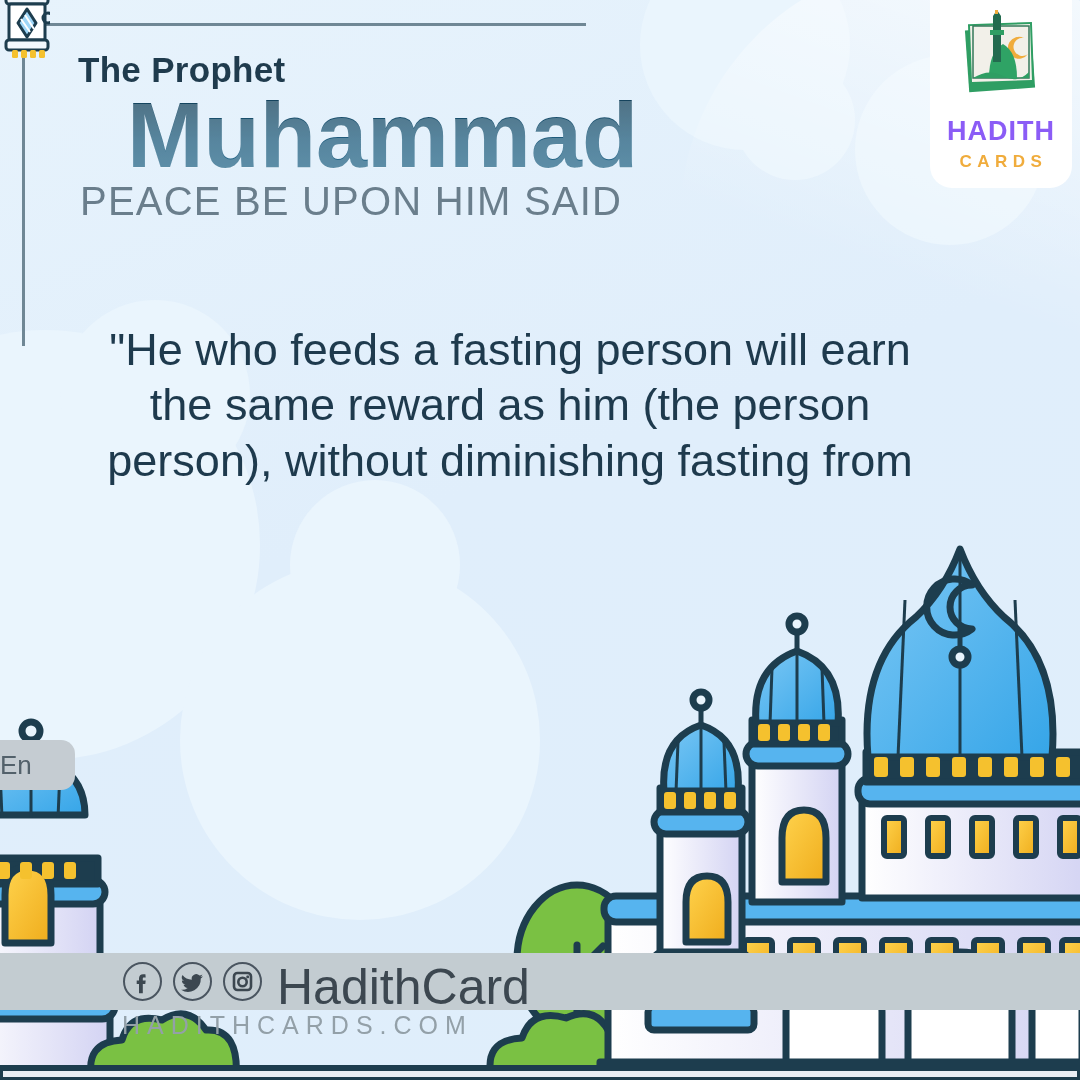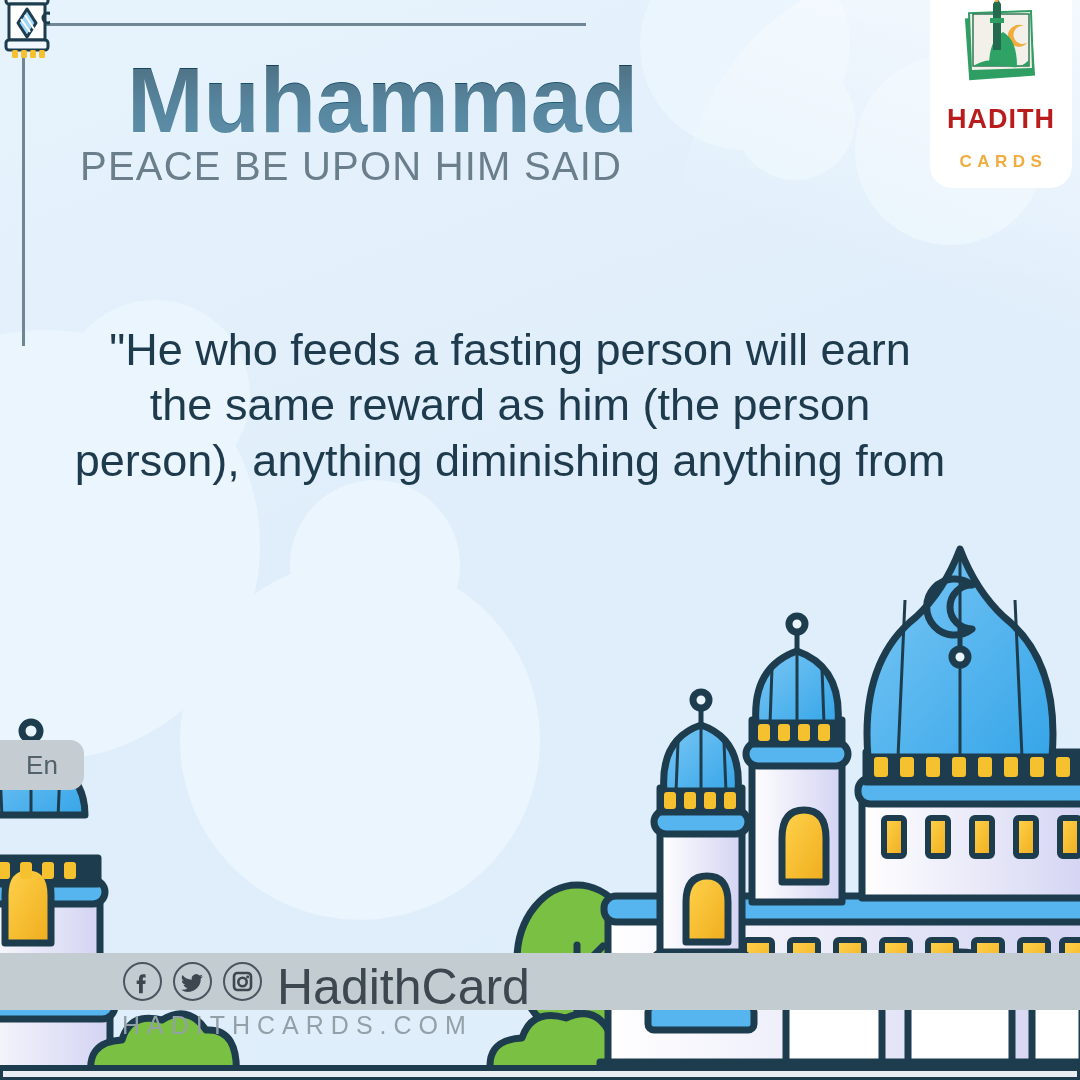--- a/index.html
+++ b/index.html
@@ -47,39 +47,39 @@
   }
 
   
   .logo-card{
     position:absolute;right:8px;top:-24px;width:142px;height:212px;
     background:#fff;border-radius:22px;
     display:flex;flex-direction:column;align-items:center;justify-content:flex-end;
     padding-bottom:18px;box-sizing:border-box;
   }
   .logo-mark{width:104px;height:104px;margin-bottom:4px;}
-  .logo-h{font-size:27px;font-weight:bold;color:#b91c1c;letter-spacing:1px;line-height:1;text-align:center;}
-  .logo-c{font-size:17px;font-weight:bold;color:#f0ac3c;letter-spacing:5.5px;line-height:1;margin-top:20px;padding-left:5px;}
+  .logo-h{font-size:27px;font-weight:bold;color:#8b5cf6;letter-spacing:1px;line-height:1;text-align:center;}
+  .logo-c{font-size:17px;font-weight:bold;color:#f0ac3c;letter-spacing:5.5px;line-height:1;margin-top:8px;padding-left:5px;}
 
   
   .quote{
     position:absolute;left:60px;top:322px;width:900px;
     text-align:center;color:#1e3a4d;font-size:45px;line-height:1.23;
     font-weight:normal;
   }
   .source{
     position:absolute;left:60px;top:572px;width:900px;text-align:center;
     color:#55b6ea;font-size:37px;line-height:1.2;
   }
 
   
   .lang{
-    position:absolute;left:0;top:740px;width:84px;height:50px;
+    position:absolute;left:0;top:740px;width:75px;height:50px;
     background:#c5ccd2;border-radius:0 14px 14px 0;
-    display:flex;align-items:center;justify-content:center;
+    display:flex;align-items:center;
     color:#53616b;font-size:26px;
   }
 
   
   .grey-band{position:absolute;left:0;top:953px;width:1080px;height:57px;background:#c3ccd1;}
   .social{position:absolute;left:122px;top:961px;display:flex;gap:9px;align-items:center;}
   .sicon{width:41px;height:41px;}
   .brand{
     position:absolute;left:277px;top:960px;font-size:50px;color:#3c4750;line-height:1.1;
   }
@@ -273,20 +273,21 @@
     </g>
     <g fill="#f5c12e">
       <rect x="8" y="50" width="6" height="8" rx="1.5"></rect>
       <rect x="17" y="50" width="6" height="8" rx="1.5"></rect>
       <rect x="26" y="50" width="6" height="8" rx="1.5"></rect>
       <rect x="35" y="50" width="6" height="8" rx="1.5"></rect>
     </g>
   </svg>
 
   <div class="head-wrap">
+    <div class="h-small">The Prophet</div>
     <div class="h-big">Muhammad</div>
     <div class="h-sub">PEACE BE UPON HIM SAID</div>
   </div>
 
   <div class="logo-card">
     <svg class="logo-mark" viewBox="0 0 104 104">
       <g>
         <rect x="18" y="18" width="66" height="62" fill="#2f9e63" transform="rotate(-4 51 49)"></rect>
         <rect x="21" y="14" width="62" height="58" fill="#f2f0e9" stroke="#2f9e63" stroke-width="2" transform="rotate(-2 52 43)"></rect>
         <rect x="24" y="16" width="56" height="52" fill="#f2f0e9" stroke="#35785a" stroke-width="1.5"></rect>
@@ -299,21 +300,21 @@
         <rect x="41" y="20" width="14" height="5" fill="#2f9e63"></rect>
       </g>
     </svg>
     <div class="logo-h">HADITH</div>
     <div class="logo-c">CARDS</div>
   </div>
 
   <div class="quote">
     <div>"He who feeds a fasting person will earn</div>
     <div>the same reward as him (the person</div>
-    <div>person), anything diminishing anything from</div>
+    <div>person), without diminishing fasting from</div>
   </div>
 
   <div class="lang">
     <span>En</span>
   </div>
 
   <div class="grey-band"></div>
 
   <div class="social">
     <svg class="sicon" viewBox="0 0 41 41">

